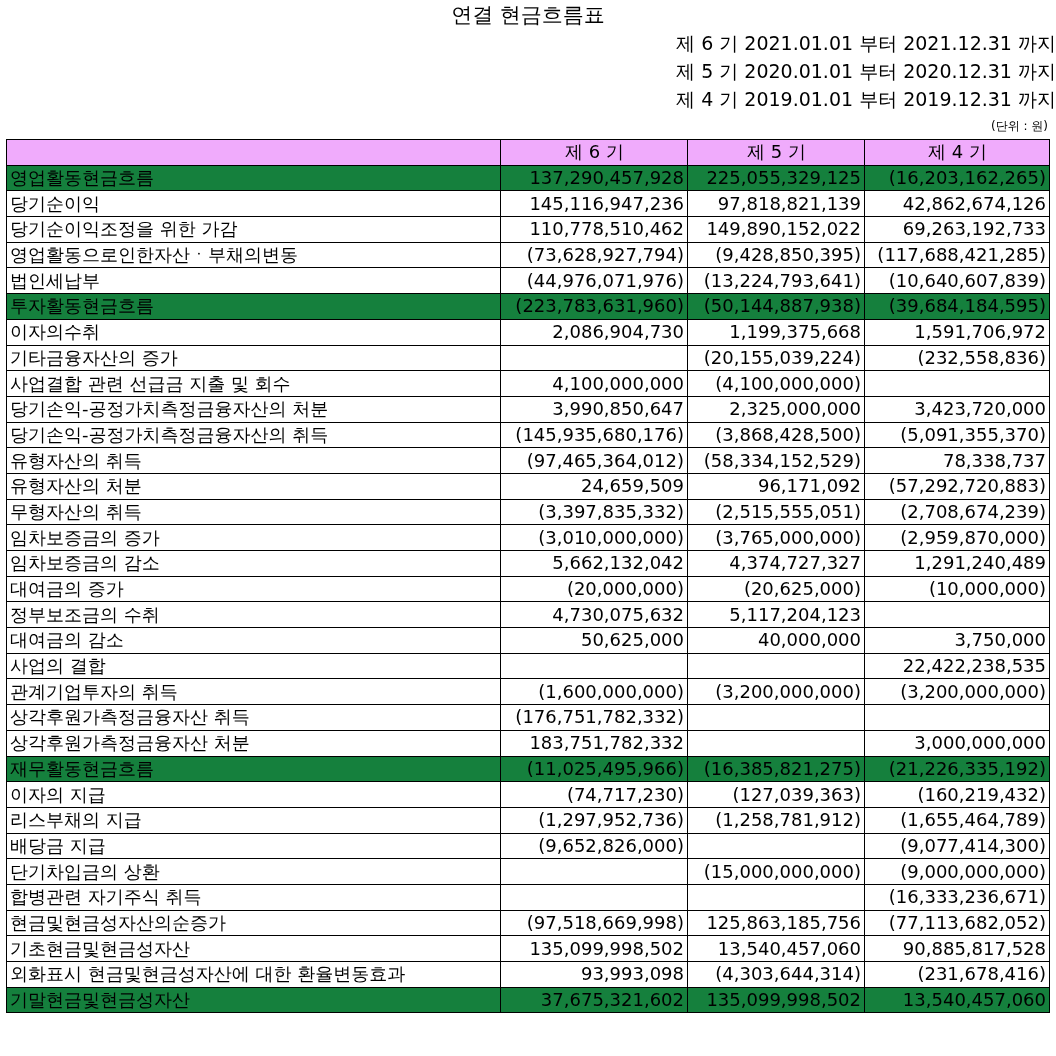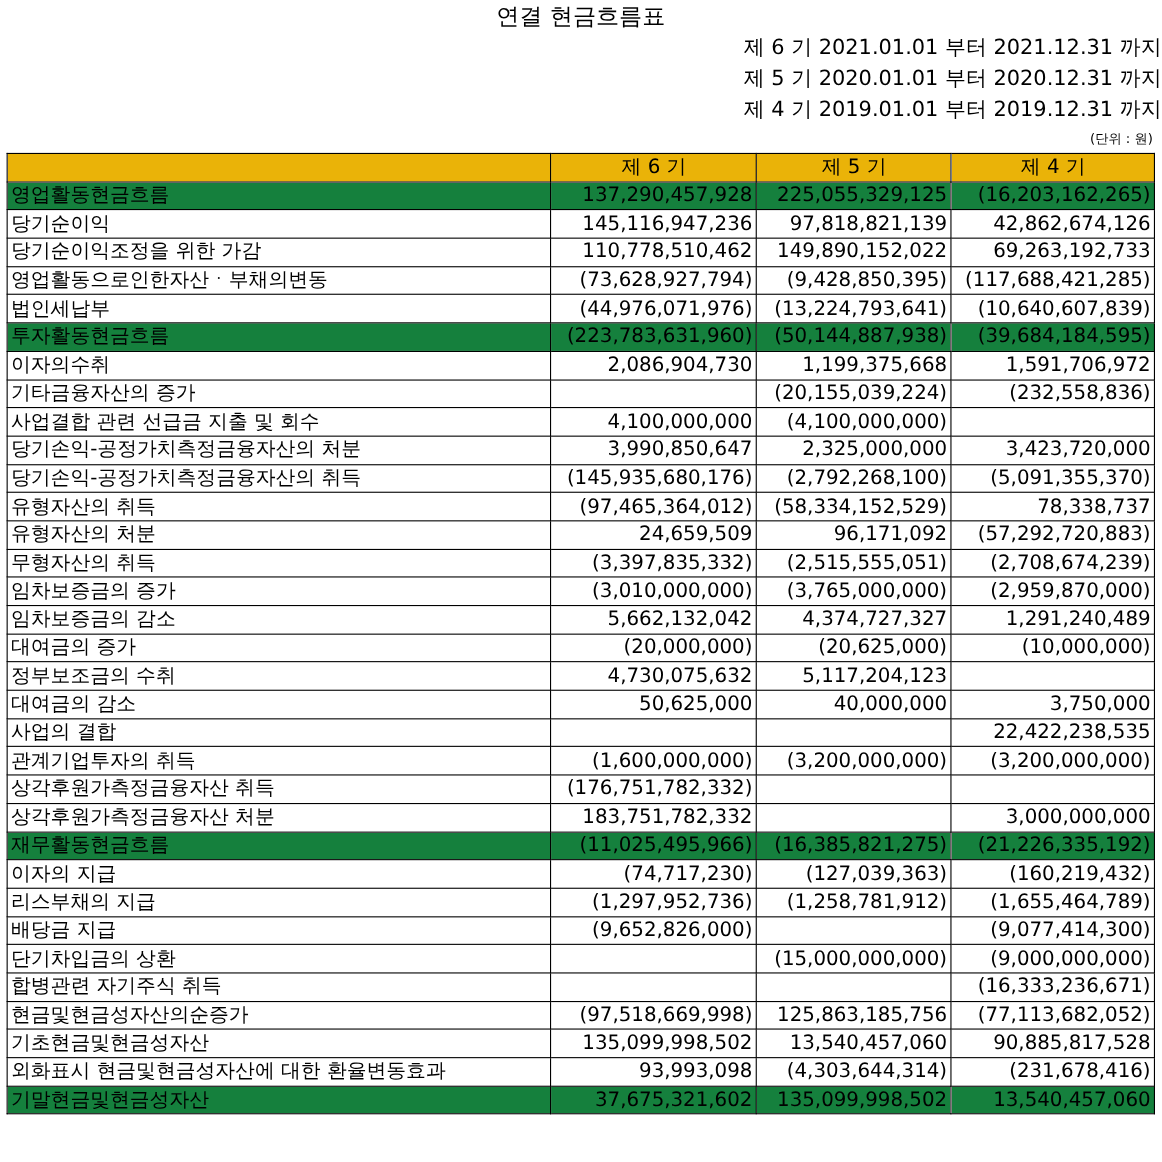--- a/index.html
+++ b/index.html
@@ -4,21 +4,21 @@
 <style>
   html, body { margin: 0; padding: 0; background: #ffffff; }
   body { width: 1056px; height: 1056px; position: relative; font-family: "DejaVu Sans", "Liberation Sans", sans-serif; color: #000; overflow: hidden; }
   .title { position: absolute; left: 0; width: 1056px; text-align: center; top: 0px; font-size: 21px; font-weight: normal; line-height: 30px; }
   .period { position: absolute; left: 0; width: 1056px; text-align: right; font-size: 19px; line-height: 26px; }
   .p1 { top: 30px; } .p2 { top: 58px; } .p3 { top: 86px; }
   .unit { position: absolute; right: 8px; top: 114px; font-size: 12px; line-height: 24px; }
   table { position: absolute; left: 6px; top: 139px; border-collapse: collapse; table-layout: fixed; width: 1043px; }
   col.c0 { width: 494px; } col.c1 { width: 187px; } col.c2 { width: 177px; } col.c3 { width: 185px; }
   td, th { border: 1px solid #000; padding: 0 2px 0 3px; height: 24.7px; font-size: 18px; line-height: 24px; white-space: nowrap; overflow: hidden; font-weight: normal; }
-  th { background: #eab308; text-align: center; }
+  th { background: #f0abfc; text-align: center; }
   td.num { text-align: right; padding-right: 3px; }
   tr.hl td { background: #15803d; }
   td.sub { }
 </style>
 </head>
 <body>
 
 <div class="title">연결 현금흐름표</div>
 <div class="period p1">제 6 기 2021.01.01 부터 2021.12.31 까지</div>
 <div class="period p2">제 5 기 2020.01.01 부터 2020.12.31 까지</div>
@@ -97,21 +97,21 @@
       </tr>
       <tr>
         <td class="sub">당기손익-공정가치측정금융자산의 처분</td>
         <td class="num">3,990,850,647</td>
         <td class="num">2,325,000,000</td>
         <td class="num">3,423,720,000</td>
       </tr>
       <tr>
         <td class="sub">당기손익-공정가치측정금융자산의 취득</td>
         <td class="num">(145,935,680,176)</td>
-        <td class="num">(2,792,268,100)</td>
+        <td class="num">(3,868,428,500)</td>
         <td class="num">(5,091,355,370)</td>
       </tr>
       <tr>
         <td class="sub">유형자산의 취득</td>
         <td class="num">(97,465,364,012)</td>
         <td class="num">(58,334,152,529)</td>
         <td class="num">78,338,737</td>
       </tr>
       <tr>
         <td class="sub">유형자산의 처분</td>

